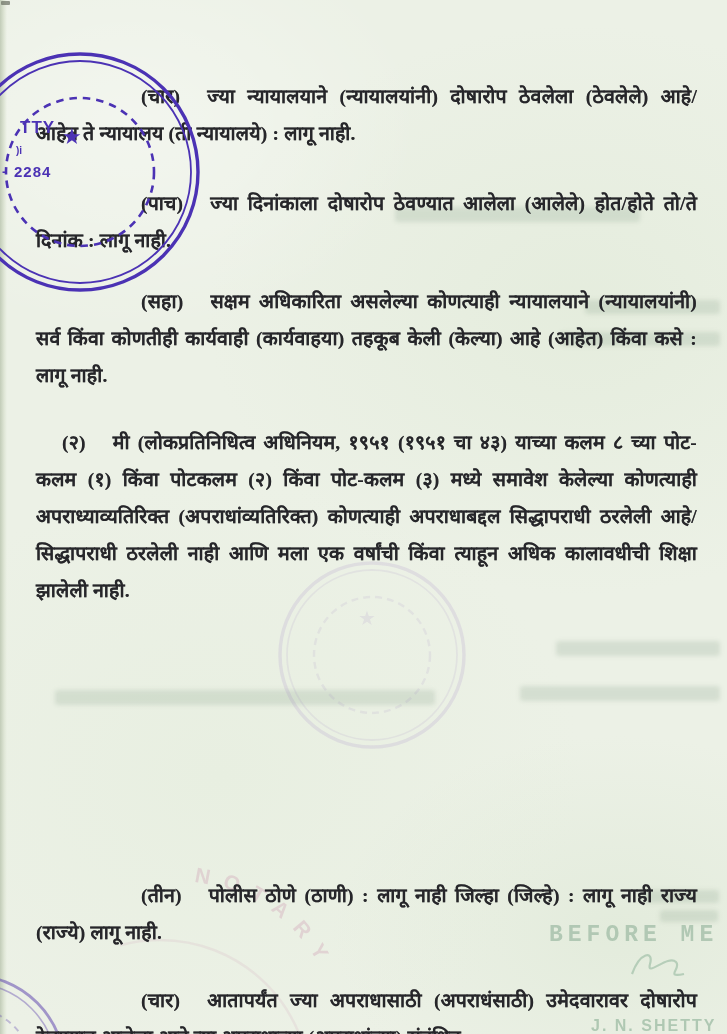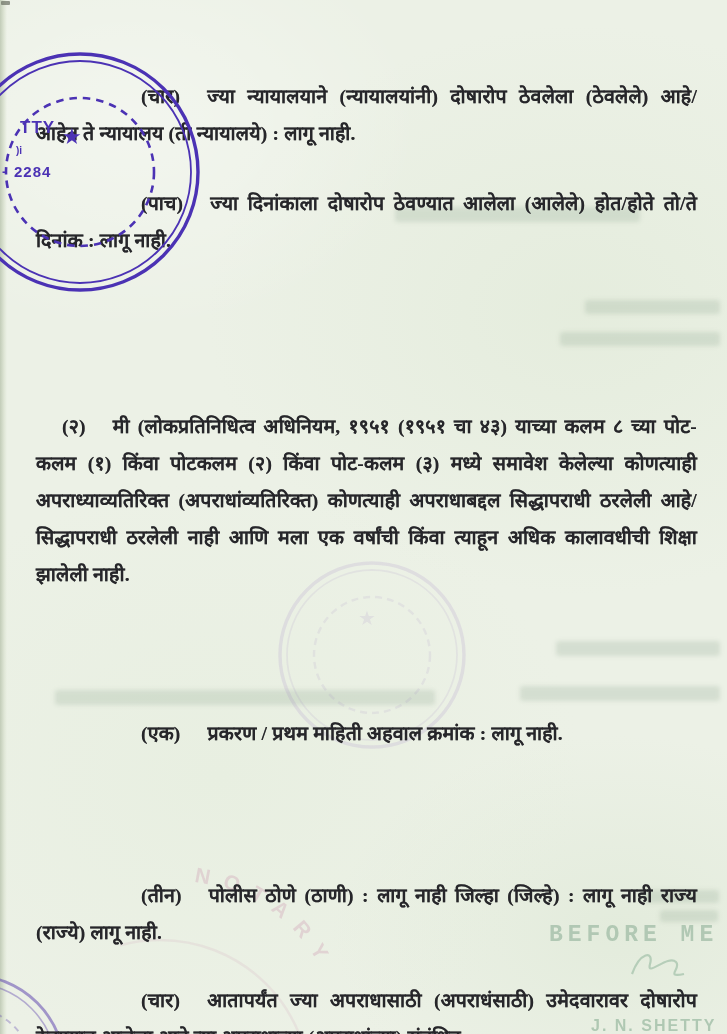--- a/index.html
+++ b/index.html
@@ -89,25 +89,25 @@
     <path d="M 12,30 C 20,8 34,6 30,20 C 26,34 48,10 56,18 C 62,24 44,34 64,30" stroke="rgba(150,185,160,0.6)" stroke-width="2.2" fill="none"></path>
   </svg>
   <div class="bleed-name">J. N. SHETTY</div>
 
   <div class="para indent-lg" style="top:78px">
     <span class="plabel">(चार)</span><span class="ptext">ज्या न्यायालयाने (न्यायालयांनी) दोषारोप ठेवलेला (ठेवलेले) आहे/ आहेत ते न्यायालय (ती न्यायालये) : लागू नाही.</span>
   </div>
   <div class="para indent-lg" style="top:185px">
     <span class="plabel">(पाच)</span><span class="ptext">ज्या दिनांकाला दोषारोप ठेवण्यात आलेला (आलेले) होत/होते तो/ते दिनांक : लागू नाही.</span>
   </div>
-  <div class="para indent-sm" style="top:408px">
+  <div class="para indent-lg" style="top:283px">
+    <span class="plabel">(सहा)</span><span class="ptext">सक्षम अधिकारिता असलेल्या कोणत्याही न्यायालयाने (न्यायालयांनी) सर्व किंवा कोणतीही कार्यवाही (कार्यवाहया) तहकूब केली (केल्या) आहे (आहेत) किंवा कसे : लागू नाही.</span>
+  </div>
+  <div class="para indent-sm" style="top:424px">
     <span class="plabel">(२)</span><span class="ptext">मी (लोकप्रतिनिधित्व अधिनियम, १९५१ (१९५१ चा ४३) याच्या कलम ८ च्या पोट-कलम (१) किंवा पोटकलम (२) किंवा पोट-कलम (३) मध्ये समावेश केलेल्या कोणत्याही अपराध्याव्यतिरिक्त (अपराधांव्यतिरिक्त) कोणत्याही अपराधाबद्दल सिद्धापराधी ठरलेली आहे/सिद्धापराधी ठरलेली नाही आणि मला एक वर्षांची किंवा त्याहून अधिक कालावधीची शिक्षा झालेली नाही.</span>
-  </div>
-  <div class="para indent-lg" style="top:715px">
-    <span class="plabel">(एक)</span><span class="ptext">प्रकरण / प्रथम माहिती अहवाल क्रमांक : लागू नाही.</span>
   </div>
   <div class="para indent-lg" style="top:877px">
     <span class="plabel">(तीन)</span><span class="ptext">पोलीस ठोणे (ठाणी) : लागू नाही  जिल्हा (जिल्हे) : लागू नाही राज्य (राज्ये) लागू नाही.</span>
   </div>
   <div class="para indent-lg" style="top:982px">
     <span class="plabel">(चार)</span><span class="ptext">आतापर्यंत ज्या अपराधासाठी (अपराधंसाठी) उमेदवारावर दोषारोप ठेवण्यात आलेला आहे त्या अपराधाच्या (अपराधांच्या) संबंधित</span>
   </div>
 
   <svg class="stamp1" viewBox="0 0 260 260">
     <defs>

